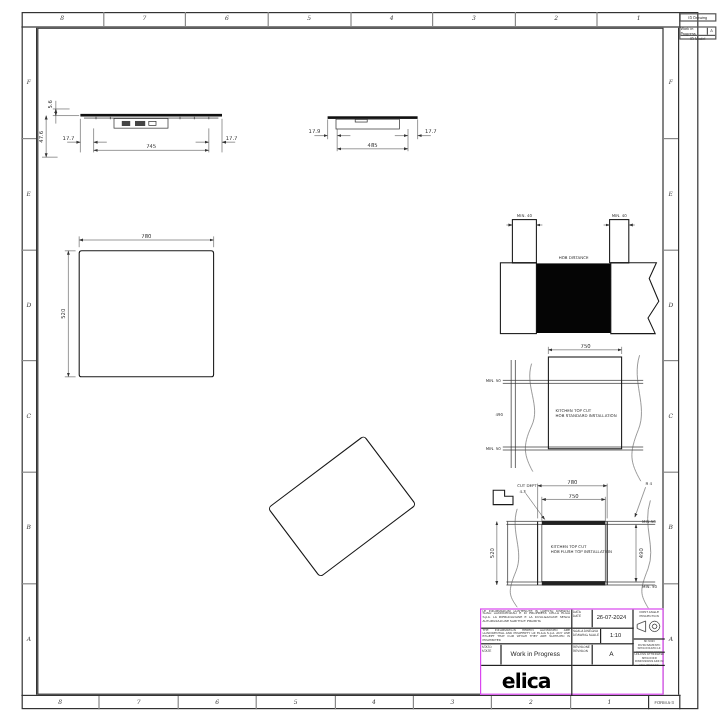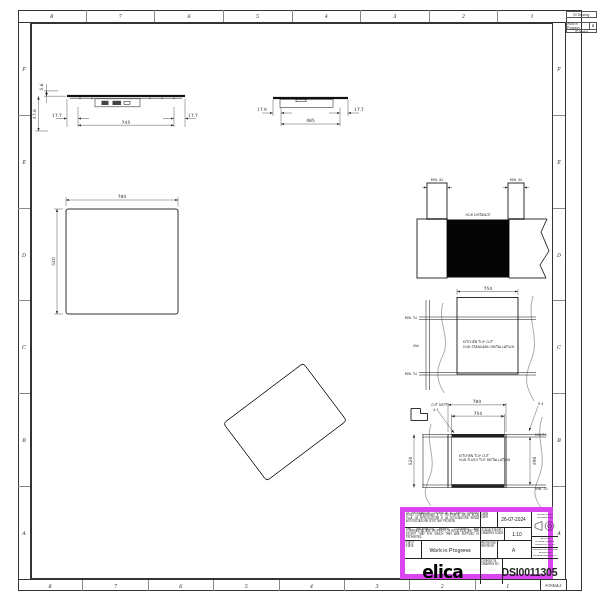--- a/index.html
+++ b/index.html
@@ -32,21 +32,21 @@
   .corner2 .r2{display:flex;height:5px;align-items:center;justify-content:center;}
   
   svg.dwg{position:absolute;left:0;top:0;width:600px;height:600px;}
   .obj{stroke:#1a1a1a;stroke-width:0.9;fill:none;}
   .objthin{stroke:#333;stroke-width:0.6;fill:none;}
   .thin{stroke:#555;stroke-width:0.5;fill:none;}
   text.d{font-family:"DejaVu Sans",sans-serif;font-size:4.4px;fill:#333;text-anchor:middle;}
   text.s{font-size:3.3px;}
   text.st{text-anchor:start;}
   
-  .tblock{left:400px;top:507px;width:153px;height:72px;border:5px solid #d946ef;background:#fff;font-size:3px;color:#222;}
+  .tblock{left:400px;top:507px;width:153px;height:72px;border:1px solid #d946ef;background:#fff;font-size:3px;color:#222;}
   .tcell{position:absolute;box-sizing:border-box;border-right:0.5px solid #222;border-bottom:0.5px solid #222;overflow:hidden;}
   .legal{font-size:2.55px;line-height:1.15;text-align:justify;padding:0.5px 1px;color:#333;}
   .lblcol{position:absolute;left:0;top:0;bottom:0;width:15px;font-size:2.6px;line-height:1.2;padding:0.5px;color:#333;}
   .vmid{display:flex;align-items:center;justify-content:center;}
   .statev{position:absolute;left:15px;right:0;top:0;bottom:0;font-size:5.4px;}
   .datev{position:absolute;left:15px;right:0;top:0;bottom:0;font-size:4.8px;}
   .scalev{position:absolute;left:22px;right:0;top:0;bottom:0;font-size:4.8px;}
   .revv{position:absolute;left:15px;right:0;top:0;bottom:0;font-size:5.4px;}
   .dsiv{position:absolute;left:20px;right:0;top:0;bottom:0;font-size:10.5px;font-weight:bold;letter-spacing:-0.2px;}
   .logo{font-size:17px;font-weight:bold;letter-spacing:-0.8px;font-family:"DejaVu Sans",sans-serif;color:#000;}
@@ -296,27 +296,20 @@
     </div>
 
     <div class="tcell" style="left:76px;top:29px;width:51px;height:18px;">
       <div class="lblcol" style="border-right:0.5px solid #222;">
         <div>REVISIONE</div>
         <div>REVISION</div>
       </div>
       <div class="revv vmid">A</div>
     </div>
 
-    <div class="tcell" style="left:76px;top:47px;width:77px;height:25px;border-right:none;border-bottom:none;">
-      <div class="lblcol" style="width:20px;border-right:0.5px solid #222;">
-        <div>DISEGNO N.</div>
-        <div>DRAWING NO.</div>
-      </div>
-      <div class="dsiv vmid">DSI0011305</div>
-    </div>
 
     <div class="tcell" style="left:127px;top:0;width:26px;height:25px;border-right:none;">
       <div class="projhdr">FIRST ANGLE PROJECTION</div>
       <svg viewBox="0 0 26 14" style="width:26px;height:14px;display:block;">
         <polygon points="10,2.5 10,11.5 3,8.7 3,5.3" fill="none" stroke="#222" stroke-width="0.6"></polygon>
         <circle cx="17.5" cy="7" r="4.3" fill="none" stroke="#222" stroke-width="0.6"></circle>
         <circle cx="17.5" cy="7" r="1.9" fill="none" stroke="#222" stroke-width="0.6"></circle>
       </svg>
     </div>
     <div class="tcell note" style="left:127px;top:25px;width:26px;height:11px;border-right:none;">SE NON DIVERSAMENTE SPECIFICATO LE DIMENSIONI SONO ESPRESSE IN MILLIMETRI</div>

